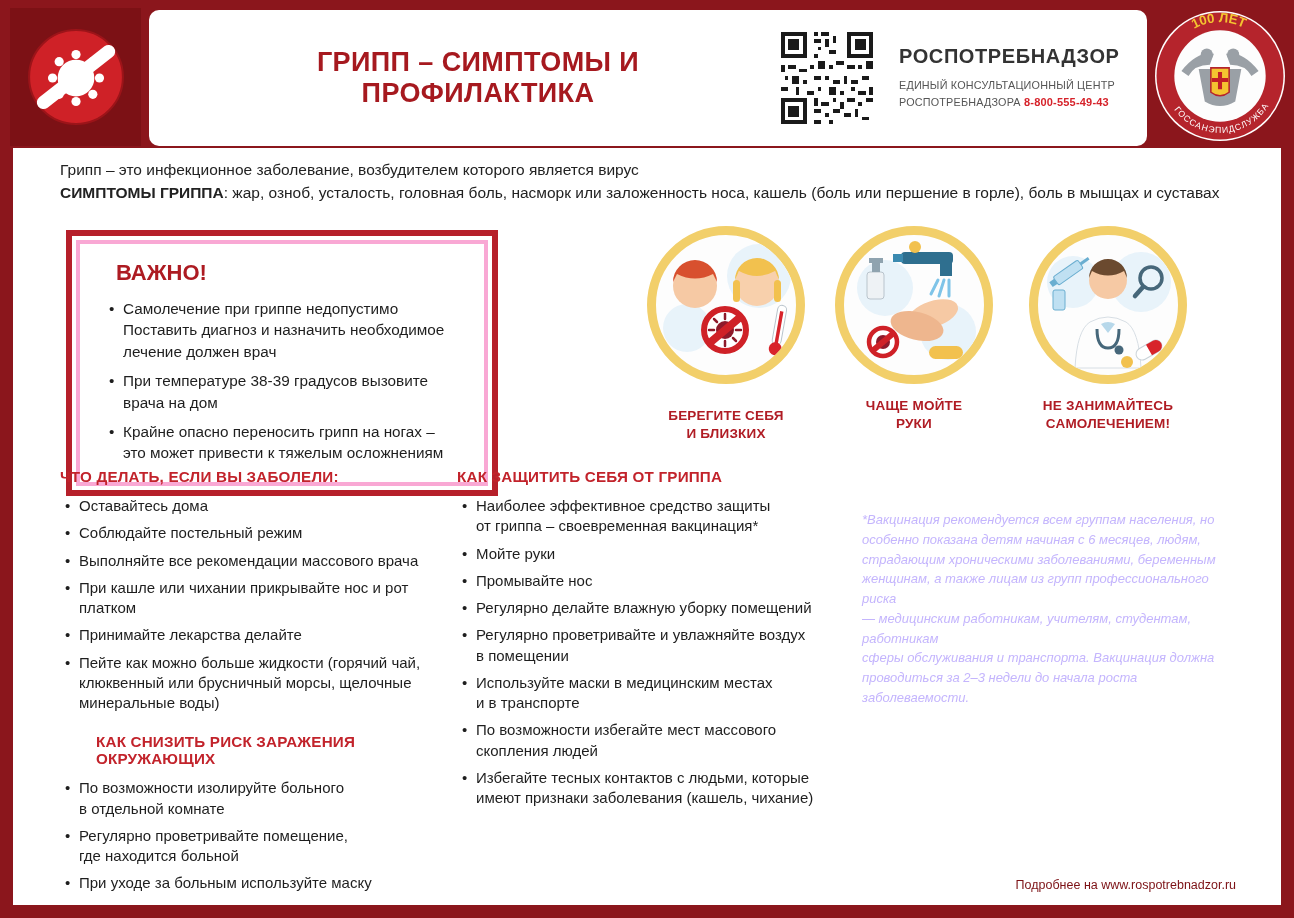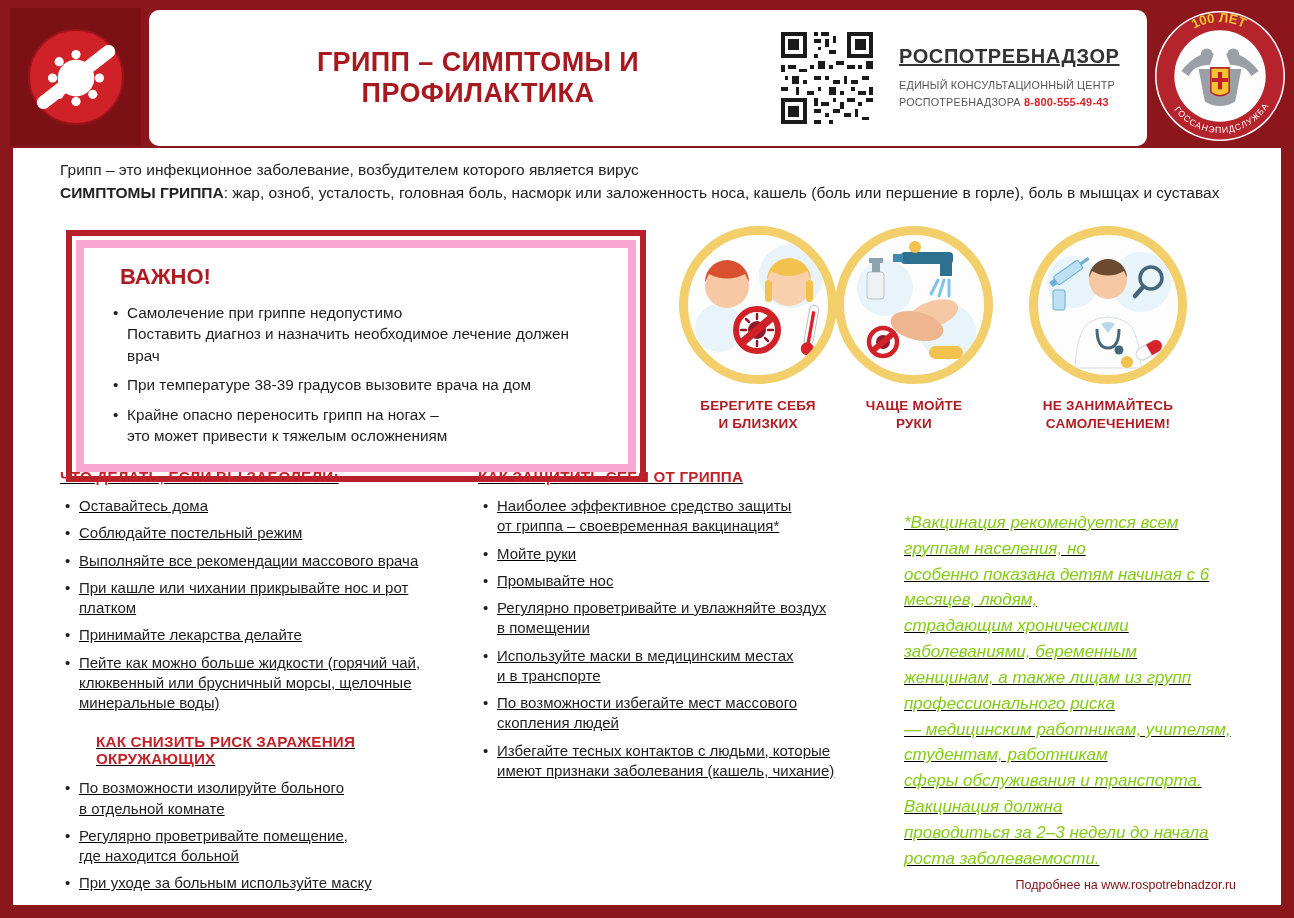--- a/index.html
+++ b/index.html
@@ -16,64 +16,64 @@
     background:#7c1115; display:flex; align-items:center; justify-content:center;
   }
   .header-bar {
     position:absolute; left:149px; top:10px; width:998px; height:136px;
     background:#fff; border-radius:10px; display:flex; align-items:center;
     padding:0 26px 0 52px; gap:26px;
   }
   .header-title { flex:1; text-align:center; color:#a6191f; font-weight:700; font-size:27px; letter-spacing:0.4px; }
   .qr { width:92px; height:92px; flex:0 0 auto; }
   .agency { width:222px; flex:0 0 auto; }
-  .agency-name { font-size:20px; font-weight:700; color:#333; letter-spacing:0.6px; margin-bottom:9px;text-decoration:underline; }
+  .agency-name { font-size:20px; font-weight:700; color:#333; letter-spacing:0.6px; margin-bottom:9px; }
   .agency-sub { font-size:10.8px; color:#555; line-height:1.55; letter-spacing:0.2px; }
   .agency-phone { color:#d6222a; font-weight:700; font-size:11px; }
   .emblem { position:absolute; left:1154px; top:10px; width:132px; height:132px; }
 
   .intro { position:absolute; left:60px; top:158px; width:1218px; font-size:15.5px; color:#222; line-height:1.5; }
 
   .important-box {
-    position:absolute; left:76px; top:240px; width:560px; min-height:172px;
-    background:#fff; border:8px solid #f9a8d4; outline:6px solid #b6202a; outline-offset:4px;
+    position:absolute; left:76px; top:240px; width:412px; min-height:172px;
+    background:#fff; border:4px solid #f9a8d4; outline:6px solid #b6202a; outline-offset:4px;
     padding:12px 24px 10px 24px;
   }
   .important-title { color:#ad1b22; font-weight:700; font-size:22px; margin:4px 0 12px 12px; }
 
   .blist { list-style:none; margin:0; padding:0; }
   .blist li {
     position:relative; padding-left:19px; margin-bottom:7px;
     font-size:15px; line-height:1.35; color:#1e1e1e; white-space:pre-line;
   }
   .blist li::before { content:"•"; position:absolute; left:5px; top:0; }
   .important-list li { font-size:15.3px; line-height:1.4; margin-bottom:8px; }
 
   .illus { position:absolute; width:192px; display:flex; flex-direction:column; align-items:center; }
-  .illus-1 { left:662px; top:226px; }
+  .illus-1 { left:630px; top:226px;gap:10px; }
   .illus-2 { left:818px; top:226px; }
   .illus-3 { left:1012px; top:226px; }
   .illus-circle {
     width:158px; height:158px; border-radius:50%; background:#fdfdfd;
     border:9px solid #f2cf6a; overflow:hidden; display:flex; align-items:center; justify-content:center;
   }
   .illus-caption {
     margin-top:13px; text-align:center; color:#b01c24; font-weight:700;
     font-size:13.5px; line-height:1.35; white-space:pre-line; letter-spacing:0.2px;
   }
 
-  .columns { position:absolute; left:60px; top:468px; width:1184px; display:flex; gap:46px;text-decoration:underline; }
+  .columns { position:absolute; left:60px; top:468px; width:1184px; display:flex; gap:25px; }
   .col-1 { width:372px; }
   .col-2 { width:380px; }
   .col-3 { flex:1; }
   .col-heading { color:#c2232b; font-size:15.2px; font-weight:700; margin:0 0 11px 0; letter-spacing:0.2px; }
   .col-heading.mt { margin-top:20px;margin-left:36px; }
   .footnote {
-    margin-top:42px; font-style:italic; color:#84cc16;
-    font-size:17px; line-height:1.52; white-space:pre-line;
+    margin-top:42px; font-style:italic; color:#c4b5fd;
+    font-size:13px; line-height:1.52; white-space:pre-line;
   }
   .footer-link { position:absolute; right:58px; bottom:26px; font-size:12.5px; color:#7c1115;padding-left:12px; }
 </style>
 </head>
 <body>
 
 <div class="poster">
   <div class="main-panel"></div>
 
   <div class="corner-square">
@@ -286,20 +286,21 @@
       </ul>
     </div>
 
     <div class="col col-2">
       <h3 class="col-heading">КАК ЗАЩИТИТЬ СЕБЯ ОТ ГРИППА</h3>
       <ul class="blist">
         <li>Наиболее эффективное средство защиты
 от гриппа – своевременная вакцинация*</li>
         <li>Мойте руки</li>
         <li>Промывайте нос</li>
+        <li>Регулярно делайте влажную уборку помещений</li>
         <li>Регулярно проветривайте и увлажняйте воздух
 в помещении</li>
         <li>Используйте маски в медицинским местах
 и в транспорте</li>
         <li>По возможности избегайте мест массового
 скопления людей</li>
         <li>Избегайте тесных контактов с людьми, которые
 имеют признаки заболевания (кашель, чихание)</li>
       </ul>
     </div>

